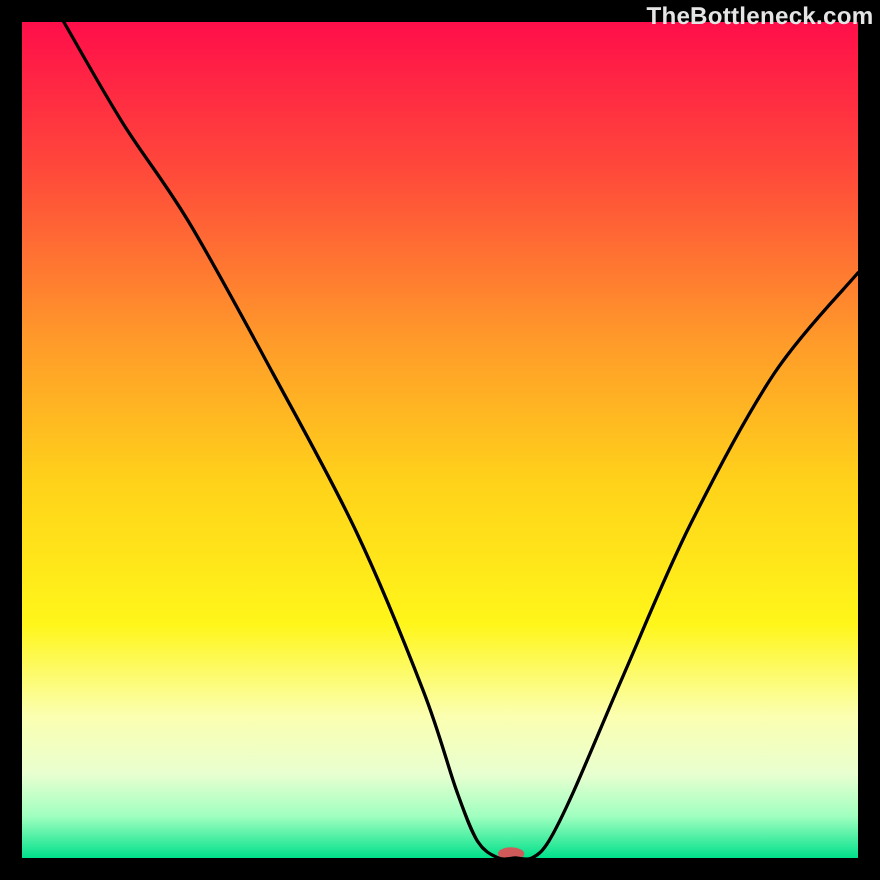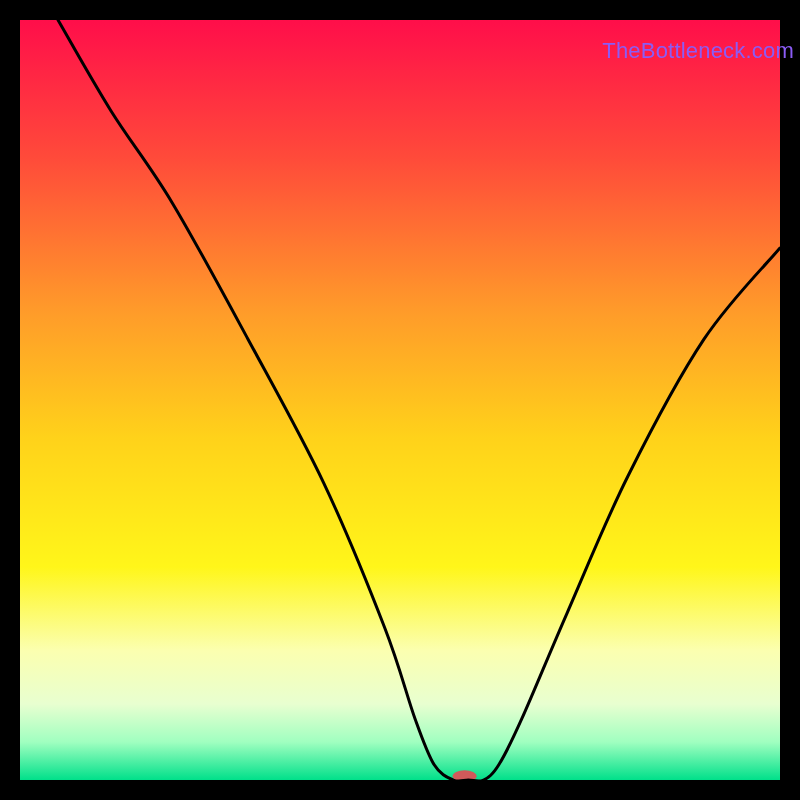--- a/index.html
+++ b/index.html
@@ -20,25 +20,24 @@
     position: absolute;
     left: 20px;
     top: 20px;
     width: 760px;
     height: 760px;
   }
   .watermark {
     position: absolute;
     top: 2px;
     right: 6px;
-    color: #8b5cf6;
+    color: #e5e5e5;
     font-size: 22px;
-    font-weight: 400;
+    font-weight: 700;
     letter-spacing: 0.2px;
-    margin-top: 36px;
   }
   svg { display: block; }
 </style>
 </head>
 <body>
 
 <div class="frame">
 
   <div class="plot-area">
     <svg viewBox="0 0 760 760" width="760" height="760">

